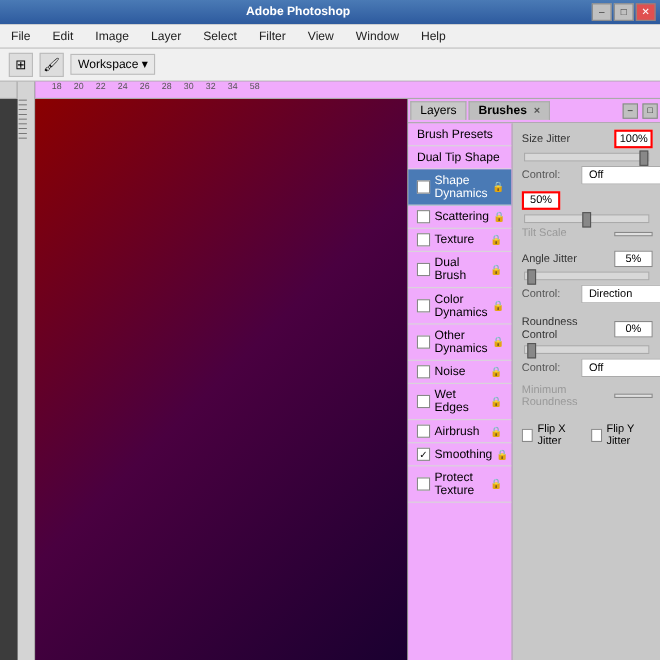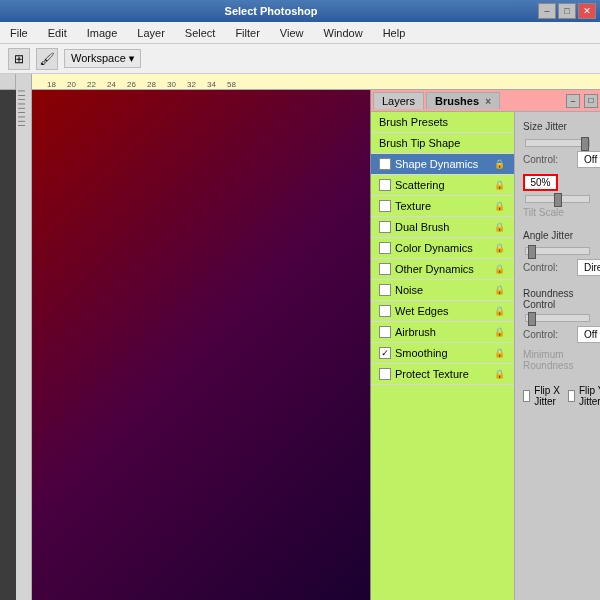--- a/index.html
+++ b/index.html
@@ -121,24 +121,24 @@
     }
 
     
     .main-content {
       flex: 1;
       display: flex;
       flex-direction: column;
     }
     .ruler-top {
       height: 16px;
-      background: #fef9c3;
+      background: #f0abfc;
       border-bottom: 1px solid #aaa;
       display: flex;
-      align-items: flex-end;
+      align-items: flex-start;
       padding-left: 4px;
       overflow: hidden;
     }
     .ruler-numbers {
       display: flex;
       gap: 0;
       font-size: 8px;
       color: #555;
     }
     .ruler-num {
@@ -163,21 +163,21 @@
       background: #bebebe;
       border-left: 1px solid #888;
       display: flex;
       flex-direction: column;
     }
 
     
     .panel-tabs-bar {
       display: flex;
       align-items: center;
-      background: #fca5a5;
+      background: #f0abfc;
       border-bottom: 1px solid #aaa;
       height: 22px;
       padding: 0 2px;
       justify-content: space-between;
     }
     .panel-tabs {
       display: flex;
       gap: 2px;
     }
     .panel-tab {
@@ -217,22 +217,22 @@
 
     
     .brushes-panel {
       display: flex;
       flex: 1;
       overflow: hidden;
     }
 
     
     .brush-list {
-      width: 144px;
-      background: #bef264;
+      width: 95px;
+      background: #f0abfc;
       border-right: 1px solid #aaa;
       overflow-y: auto;
       flex-shrink: 0;
     }
     .brush-list-item {
       padding: 4px 8px;
       font-size: 11px;
       cursor: pointer;
       display: flex;
       align-items: center;
@@ -359,21 +359,21 @@
       width: 12px;
       height: 12px;
       border: 1px solid #888;
       background: white;
     }
   </style>
 </head>
 <body>
 
 <div class="title-bar">
-  <div class="title-bar-title">Select Photoshop</div>
+  <div class="title-bar-title">Adobe Photoshop</div>
   <div class="title-bar-buttons">
     <div class="title-btn">–</div>
     <div class="title-btn">□</div>
     <div class="title-btn close">✕</div>
   </div>
 </div>
 
 <div class="menu-bar">
   <div class="menu-bar-items">
     <span class="menu-item">File</span>
@@ -442,21 +442,21 @@
 
         <div class="brushes-panel">
 
           <div class="brush-list">
 
             <div class="brush-list-item">
               <span>Brush Presets</span>
             </div>
 
             <div class="brush-list-item">
-              <span>Brush Tip Shape</span>
+              <span>Dual Tip Shape</span>
             </div>
 
             <div class="brush-list-item active">
               <div class="brush-checkbox checked">✓</div>
               <span>Shape Dynamics</span>
               <span class="lock-icon">🔒</span>
             </div>
 
             <div class="brush-list-item">
               <div class="brush-checkbox"></div>

